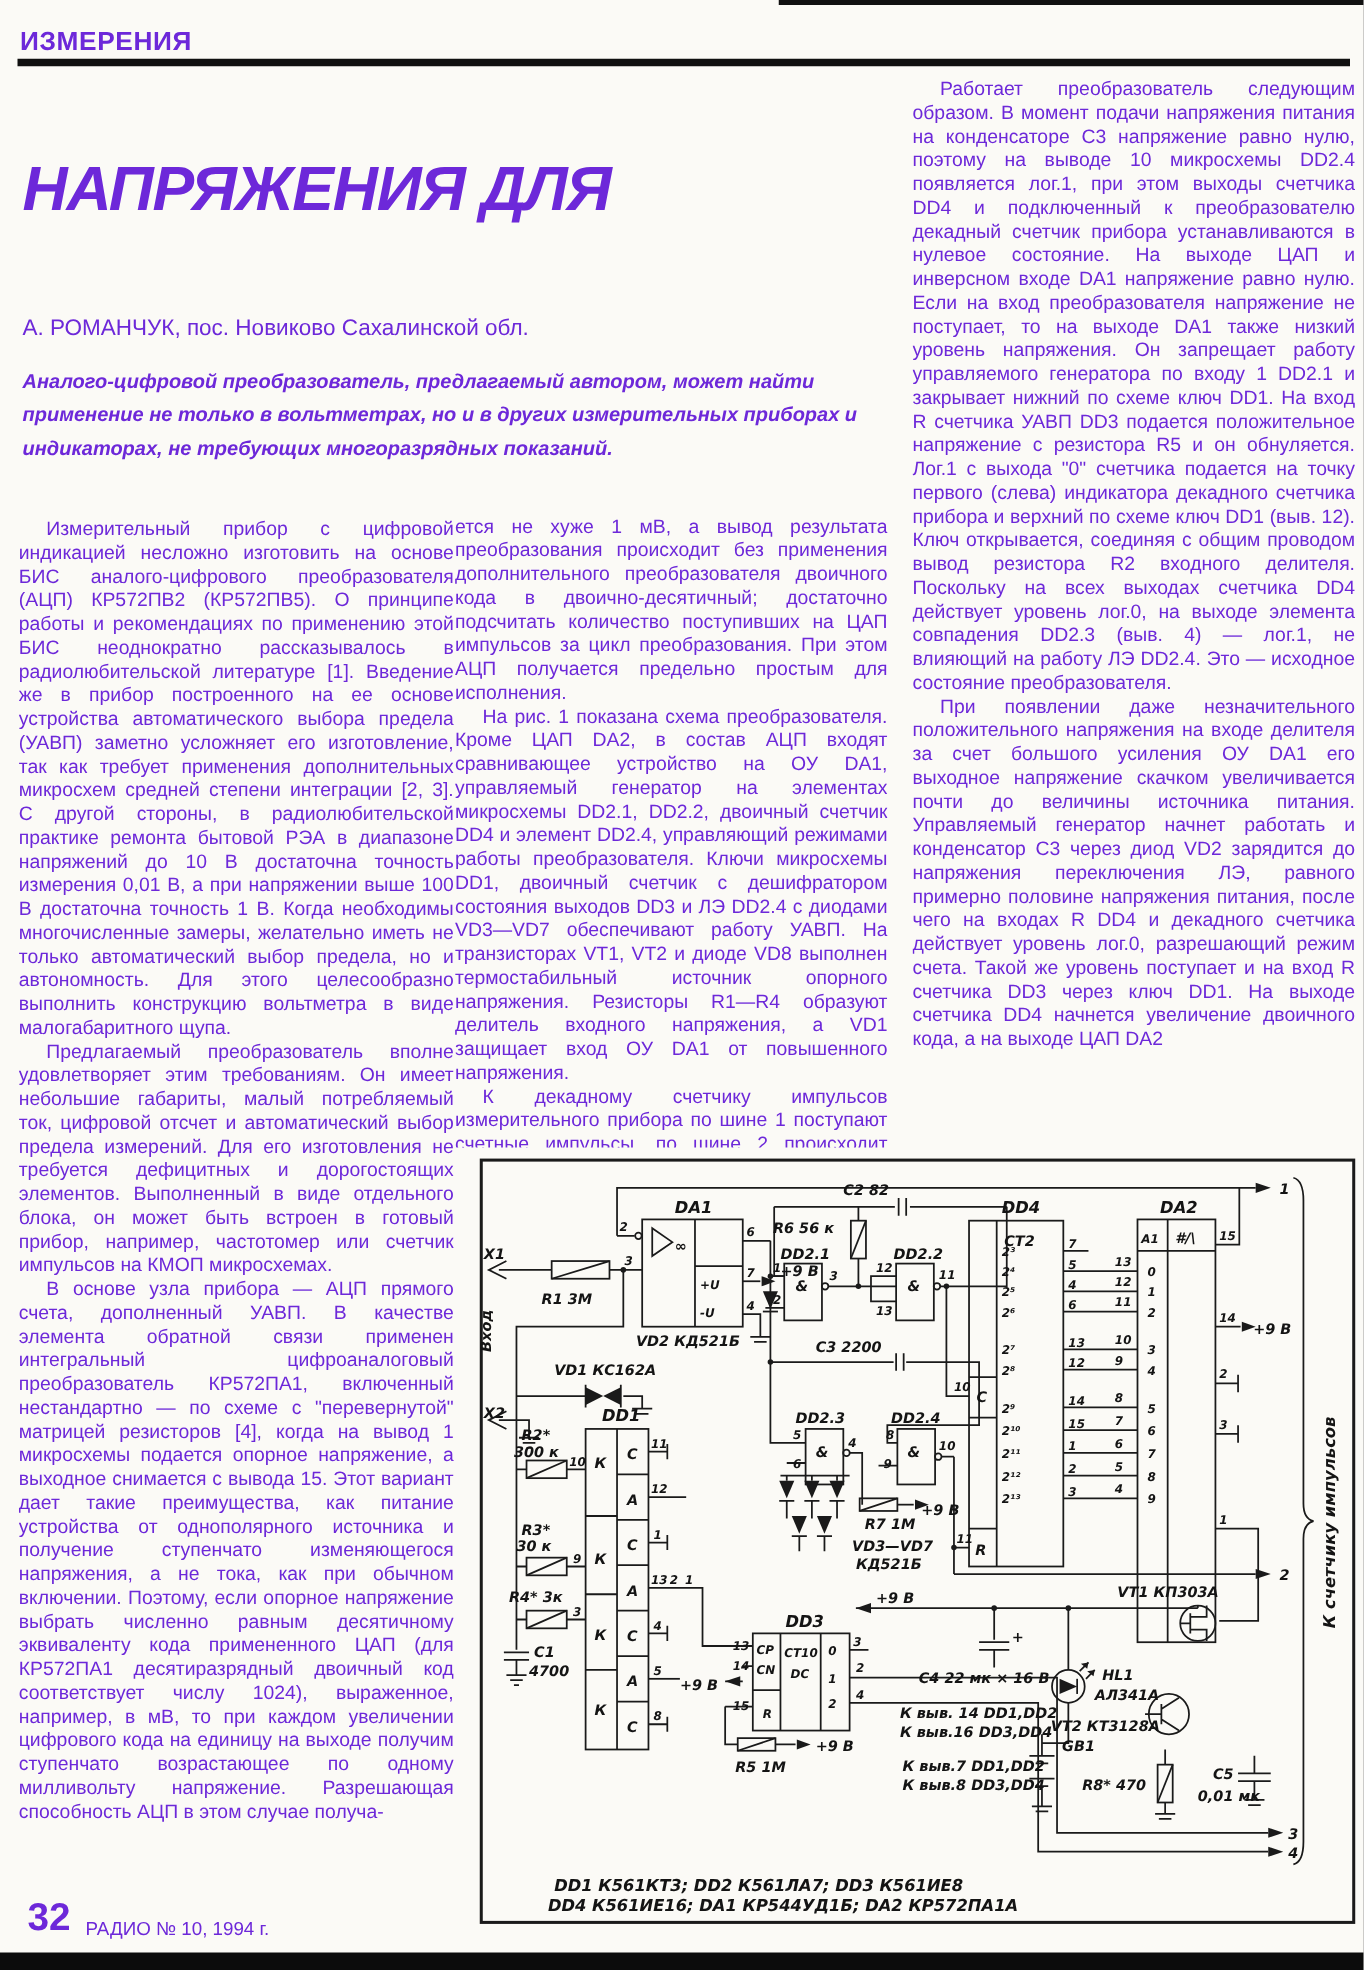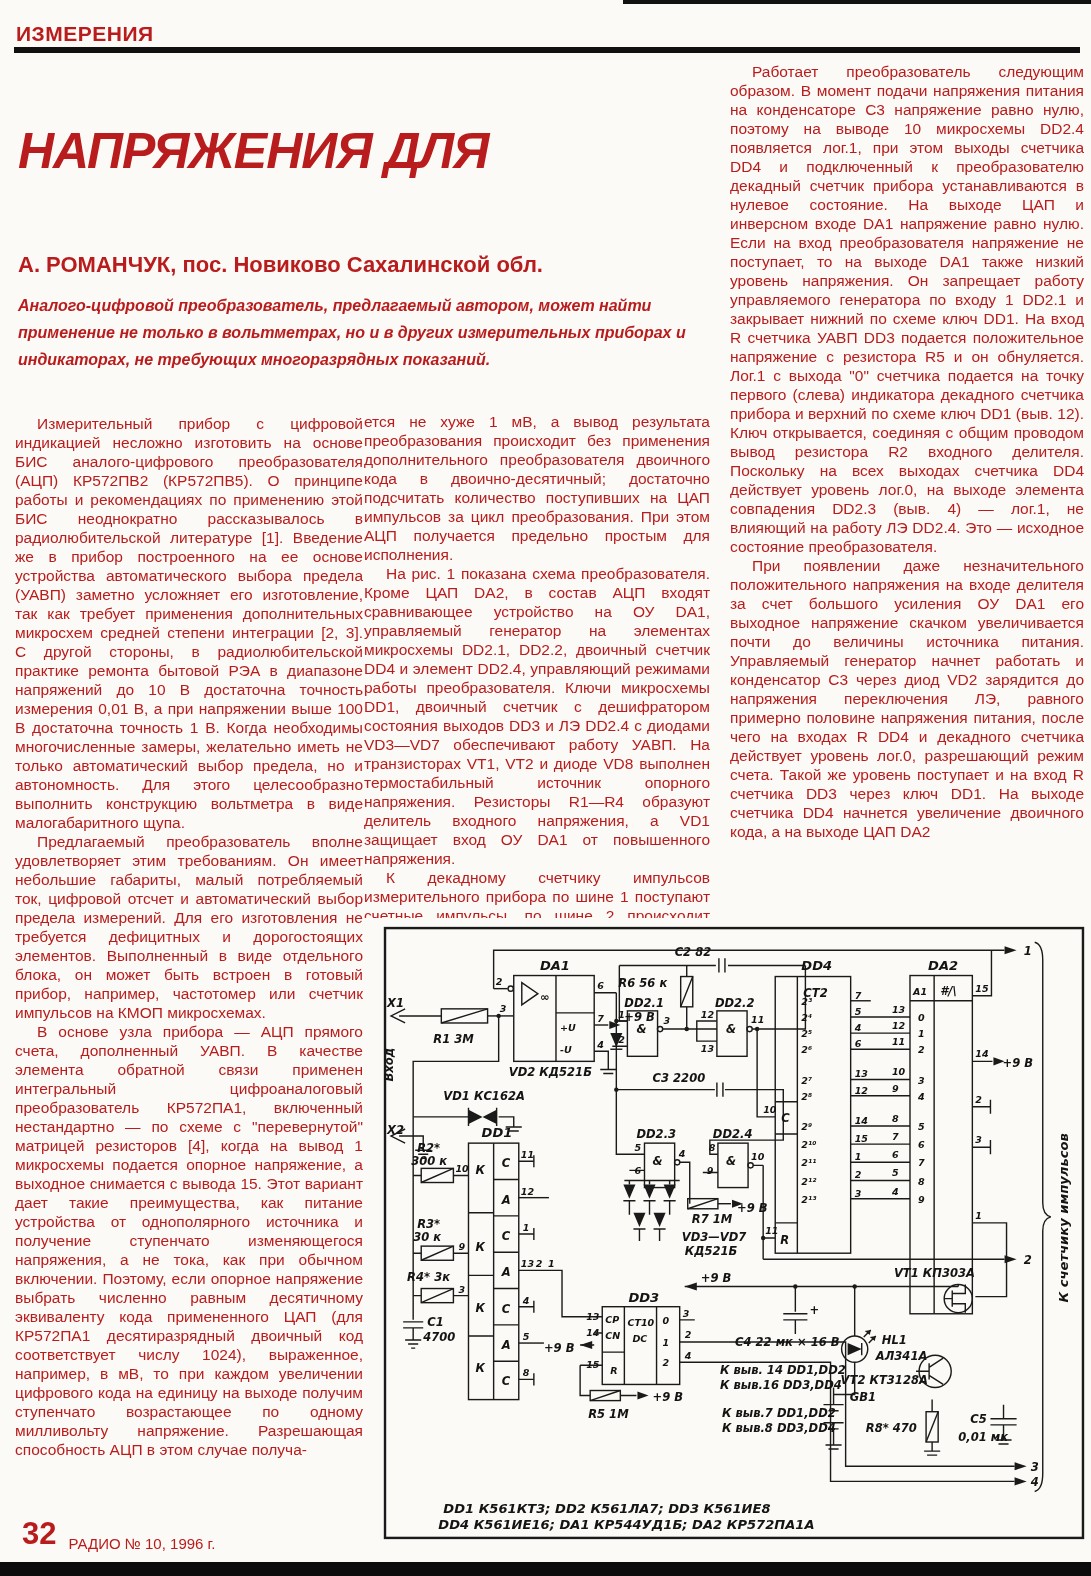--- a/index.html
+++ b/index.html
@@ -1,23 +1,23 @@
 <!DOCTYPE html>
 <html lang="ru"><head>
 <meta charset="utf-8">
 <style>
   html,body{margin:0;padding:0;background:#888;}
-  .page{position:relative;width:1091px;height:1576px;background:#fbfaf6;color:#b91c1c;
+  .page{position:relative;width:1091px;height:1576px;background:#fbfaf6;color:#6d28d9;
         font-family:"Liberation Sans",sans-serif;overflow:hidden;}
   .topline{position:absolute;top:0;right:0;width:468px;height:4px;background:#111;}
   .kicker{position:absolute;left:16px;top:22px;font-size:21px;font-weight:bold;letter-spacing:.5px;}
   .rule{position:absolute;left:14px;top:47px;width:1066px;height:6px;background:#101010;}
   .title{position:absolute;left:18px;top:66px;width:690px;margin:0;
          font-size:50px;line-height:57px;font-weight:bold;font-style:italic;letter-spacing:-1px;}
-  .author{position:absolute;left:18px;top:252px;font-size:22px;font-weight:bold;}
+  .author{position:absolute;left:18px;top:252px;font-size:18px;font-weight:normal;}
   .lede{position:absolute;left:18px;top:292px;width:700px;font-size:16px;line-height:27px;
         font-weight:bold;font-style:italic;}
   .col{position:absolute;font-size:15.5px;line-height:19px;text-align:justify;overflow:hidden;}
   .col p{margin:0;}
   .col p.ind{text-indent:22px;}
   .col1{left:15px;top:414px;width:348px;height:1120px;}
   .col2{left:364px;top:412px;width:346px;height:506px;}
   .col3{left:730px;top:62px;width:354px;height:846px;}
   .fig{position:absolute;left:383px;top:920px;width:704px;height:626px;margin:0;}
   .footer{position:absolute;left:22px;top:1516px;display:flex;align-items:flex-end;gap:12px;}
@@ -390,16 +390,16 @@
       <text x="644" y="546">3</text>
       <text x="644" y="561">4</text>
       <text x="681" y="295" class="big" text-anchor="middle" transform="rotate(-90 681 295)">К счетчику импульсов</text>
       <text x="60" y="587" class="cap">DD1 К561КТ3; DD2 К561ЛА7; DD3 К561ИЕ8</text>
       <text x="55" y="603" class="cap">DD4 К561ИЕ16; DA1 КР544УД1Б; DA2 КР572ПА1А</text>
     </svg>
   </figure>
 
   <div class="footer">
     <span class="pageno">32</span>
-    <span class="issue">РАДИО № 10, 1996 г.</span>
+    <span class="issue">РАДИО № 10, 1994 г.</span>
   </div>
   <div class="bottombar"></div>
 </div>
 
 </body></html>

